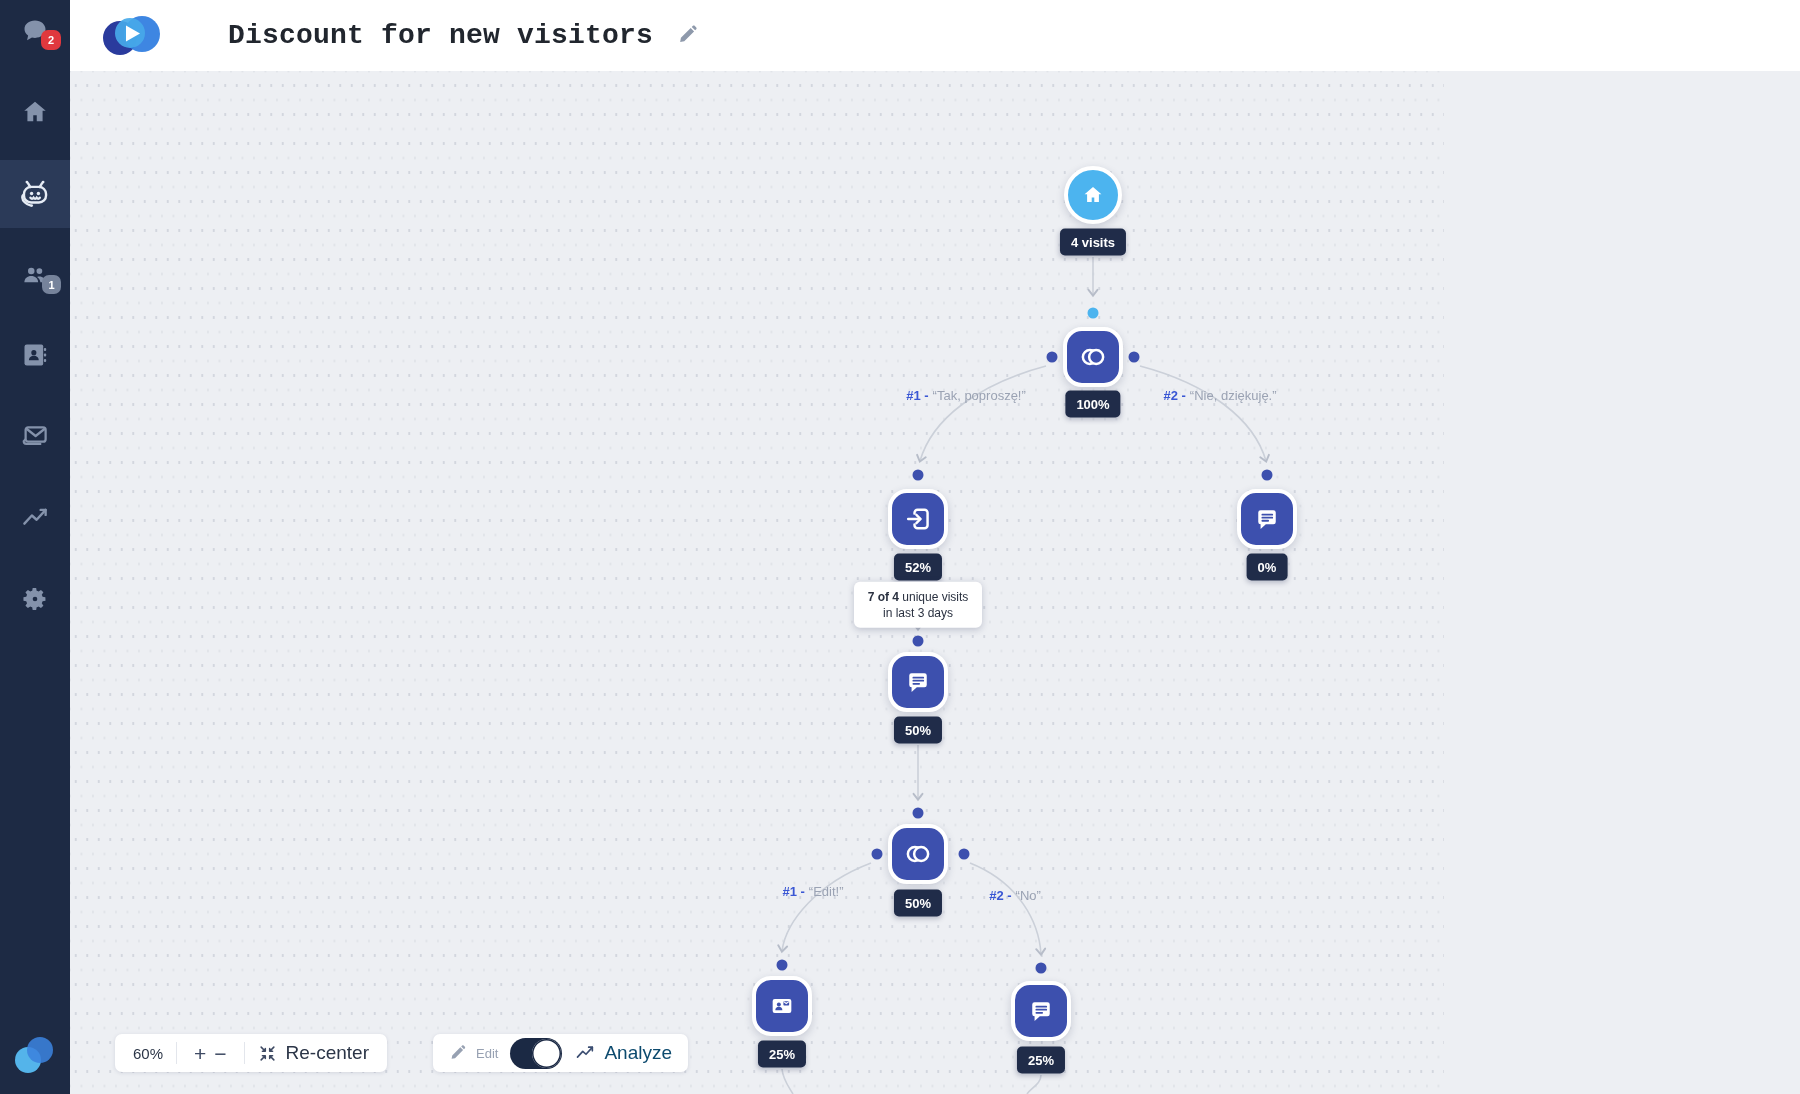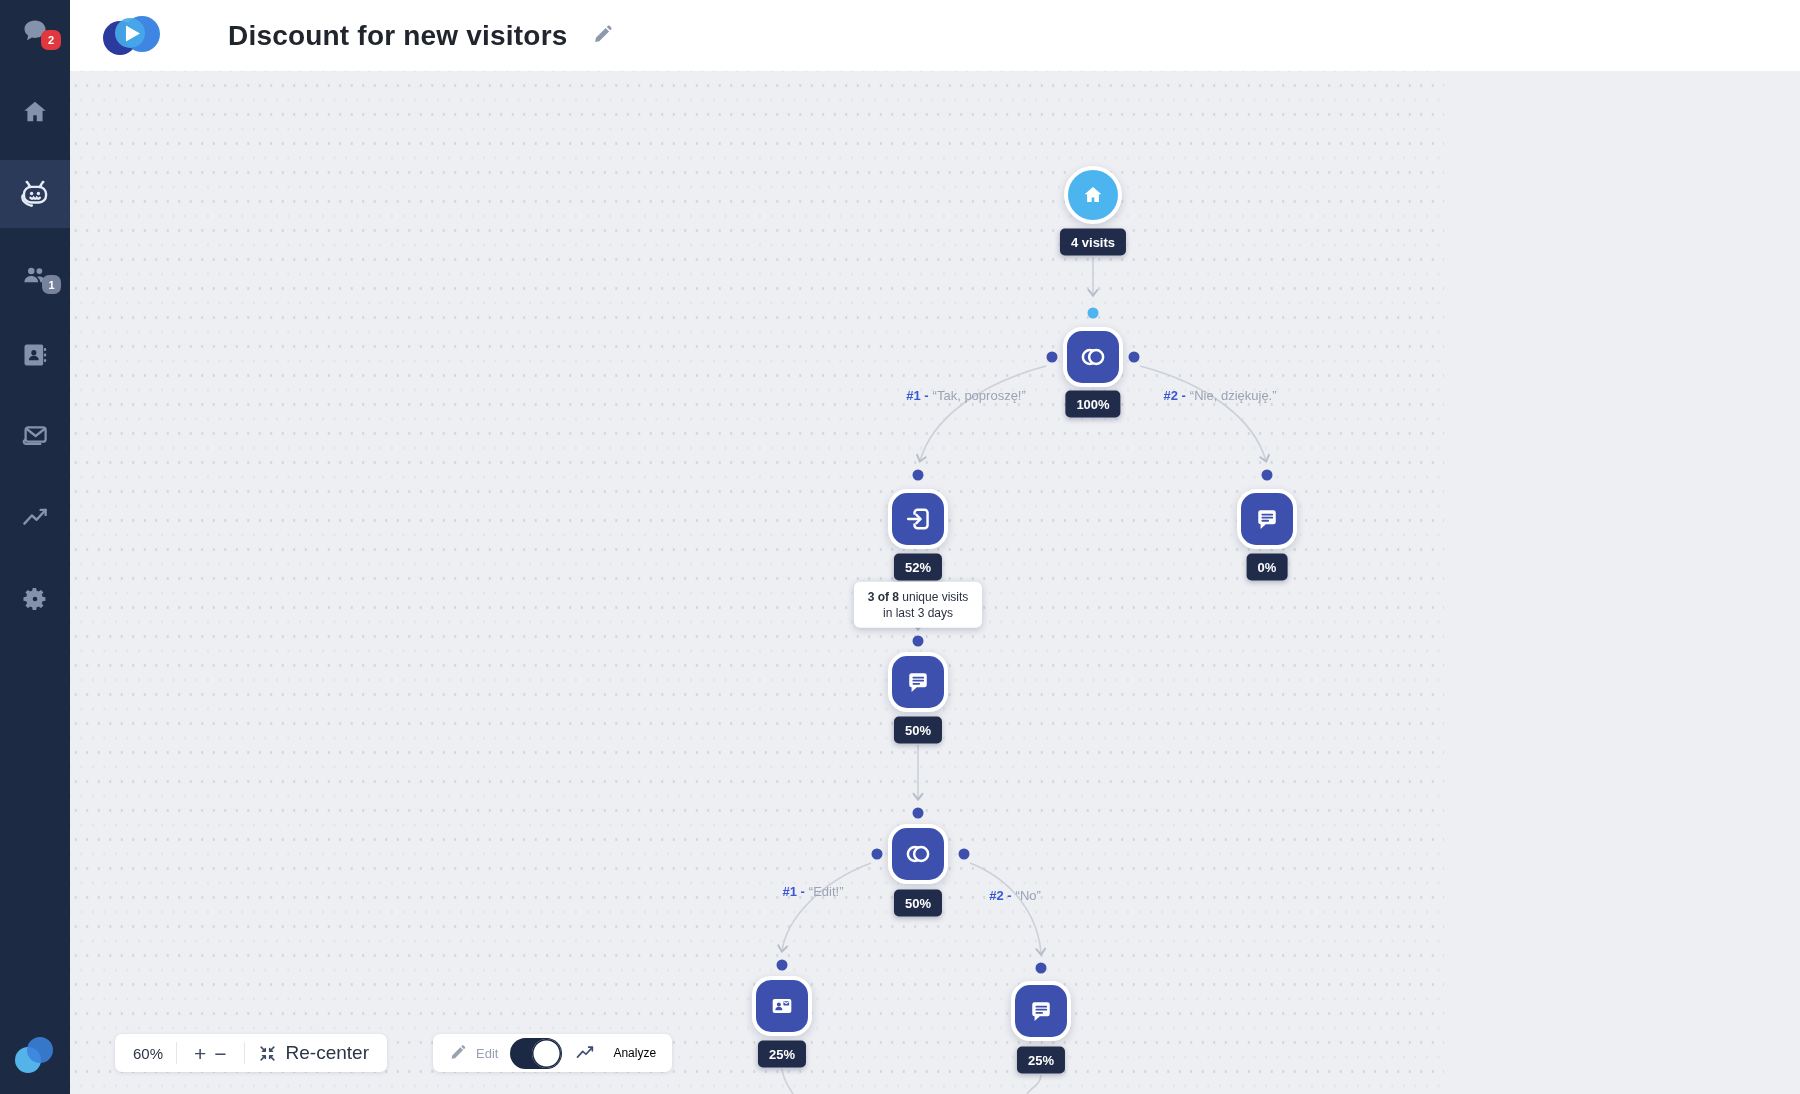--- a/index.html
+++ b/index.html
@@ -9,21 +9,21 @@
   
   #sidebar { position:absolute; left:0; top:0; width:70px; height:1094px; background:#1d2a44; z-index:30; }
   .sb-item { position:absolute; left:0; width:70px; height:56px; display:flex; align-items:center; justify-content:center; cursor:pointer; }
   .sb-item svg { display:block; }
   .sb-active { position:absolute; left:0; width:70px; height:68px; background:#2b3a58; display:flex; align-items:center; justify-content:center; cursor:pointer; }
   .sb-badge { position:absolute; width:20px; height:20px; border-radius:7px; font-size:11px; font-weight:bold; color:#fff; display:flex; align-items:center; justify-content:center; }
   .sb-badge.red { background:#e0383e; }
   .sb-badge.gray { background:#76839b; }
 
   
-  #header { position:absolute; left:70px; top:0; width:1730px; height:71px; background:#ffffff; z-index:20; display:flex; align-items:center; }
+  #header { position:absolute; left:70px; top:0; width:1730px; height:71px; background:#ffffff; z-index:20; display:flex; align-items:center;font-family:Liberation Mono, monospace; }
   #header .logo { margin-left:30px; }
   #page-title { margin-left:64px; font-size:28px; font-weight:700; color:#21262e; letter-spacing:0.2px; }
   #title-edit { margin-left:24px; cursor:pointer; display:flex; align-items:center; }
 
   
   #canvas { position:absolute; left:70px; top:71px; width:1374px; height:1023px; overflow:hidden;
     background-color:#edeff3;
     background-image:
       radial-gradient(circle, #d2d6de 1.1px, rgba(0,0,0,0) 1.4px),
       radial-gradient(circle, #dee1e7 1.0px, rgba(0,0,0,0) 1.3px);
@@ -56,21 +56,21 @@
   .pill { position:absolute; height:38px; background:#ffffff; border-radius:7px;
     box-shadow:0 1px 4px rgba(30,40,80,0.12); display:flex; align-items:center; z-index:10; }
   #pill-zoom { left:45px; top:963px; padding:12px 18px; }
   #pill-mode { left:363px; top:963px; padding:0 16px; }
   .pill .vdiv { width:1px; height:22px; background:#e3e6ec; margin:0 13px; }
   .zoom-label { font-size:15px; color:#2b3547; }
   .tool-btn { background:none; border:none; font-size:21px; color:#3e4a63; cursor:pointer; line-height:1; padding:0 4px; font-family:"Liberation Sans", sans-serif; }
   .recenter { display:flex; align-items:center; gap:9px; cursor:pointer; }
   .recenter span { font-size:19px; color:#2b3547; }
   .mode-label-edit { font-size:13px; color:#97a1b2; margin:0 12px 0 8px; }
-  .mode-label-analyze { font-size:12px; color:#000000; margin-left:18px; }
+  .mode-label-analyze { font-size:19px; color:#0c4a6e; margin-left:9px; }
   .toggle { position:relative; width:52px; height:31px; background:#1b2944; border-radius:16px; cursor:pointer; margin-right:13px; }
   .toggle .knob { position:absolute; right:1px; top:1px; width:29px; height:29px; background:#ffffff;
     border-radius:50%; box-shadow:0 0 0 1.5px #1b2944 inset; }
 </style>
 </head>
 <body>
 
 <div id="app">
 
   <nav id="sidebar">
@@ -224,21 +224,21 @@
     <div class="node" style="left:848px; top:448px">
       <svg width="28" height="28" viewBox="0 0 24 24" fill="none" stroke="#ffffff" stroke-width="2.1" stroke-linecap="round" stroke-linejoin="round">
         <path d="M9 7.4V6.6A2.6 2.6 0 0 1 11.6 4h6A2.6 2.6 0 0 1 20.2 6.6v10.8A2.6 2.6 0 0 1 17.6 20h-6A2.6 2.6 0 0 1 9 17.4v-0.8"></path>
         <path d="M3.6 12h10.2"></path>
         <path d="M10.6 8.4 14.2 12l-3.6 3.6"></path>
       </svg>
     </div>
     <div class="badge" style="left:848px; top:496px">52%</div>
 
     <div class="tooltip" style="left:848px; top:534px">
-      <b>3 of 8</b><span> unique visits in last 3 days</span>
+      <b>7 of 4</b><span> unique visits in last 3 days</span>
     </div>
 
     <div class="node" style="left:1197px; top:448px">
       <svg width="28" height="28" viewBox="0 0 24 24">
         <path d="M6.5 4.5h11a2 2 0 0 1 2 2v8a2 2 0 0 1-2 2H11l-4.5 4v-4a2 2 0 0 1-2-2v-8a2 2 0 0 1 2-2z" fill="#ffffff"></path>
         <path d="M8 8.3h8.5M8 10.9h8.5M8 13.5h5" stroke="#3d50ae" stroke-width="1.5" stroke-linecap="round"></path>
       </svg>
     </div>
     <div class="badge" style="left:1197px; top:496px">0%</div>
 

